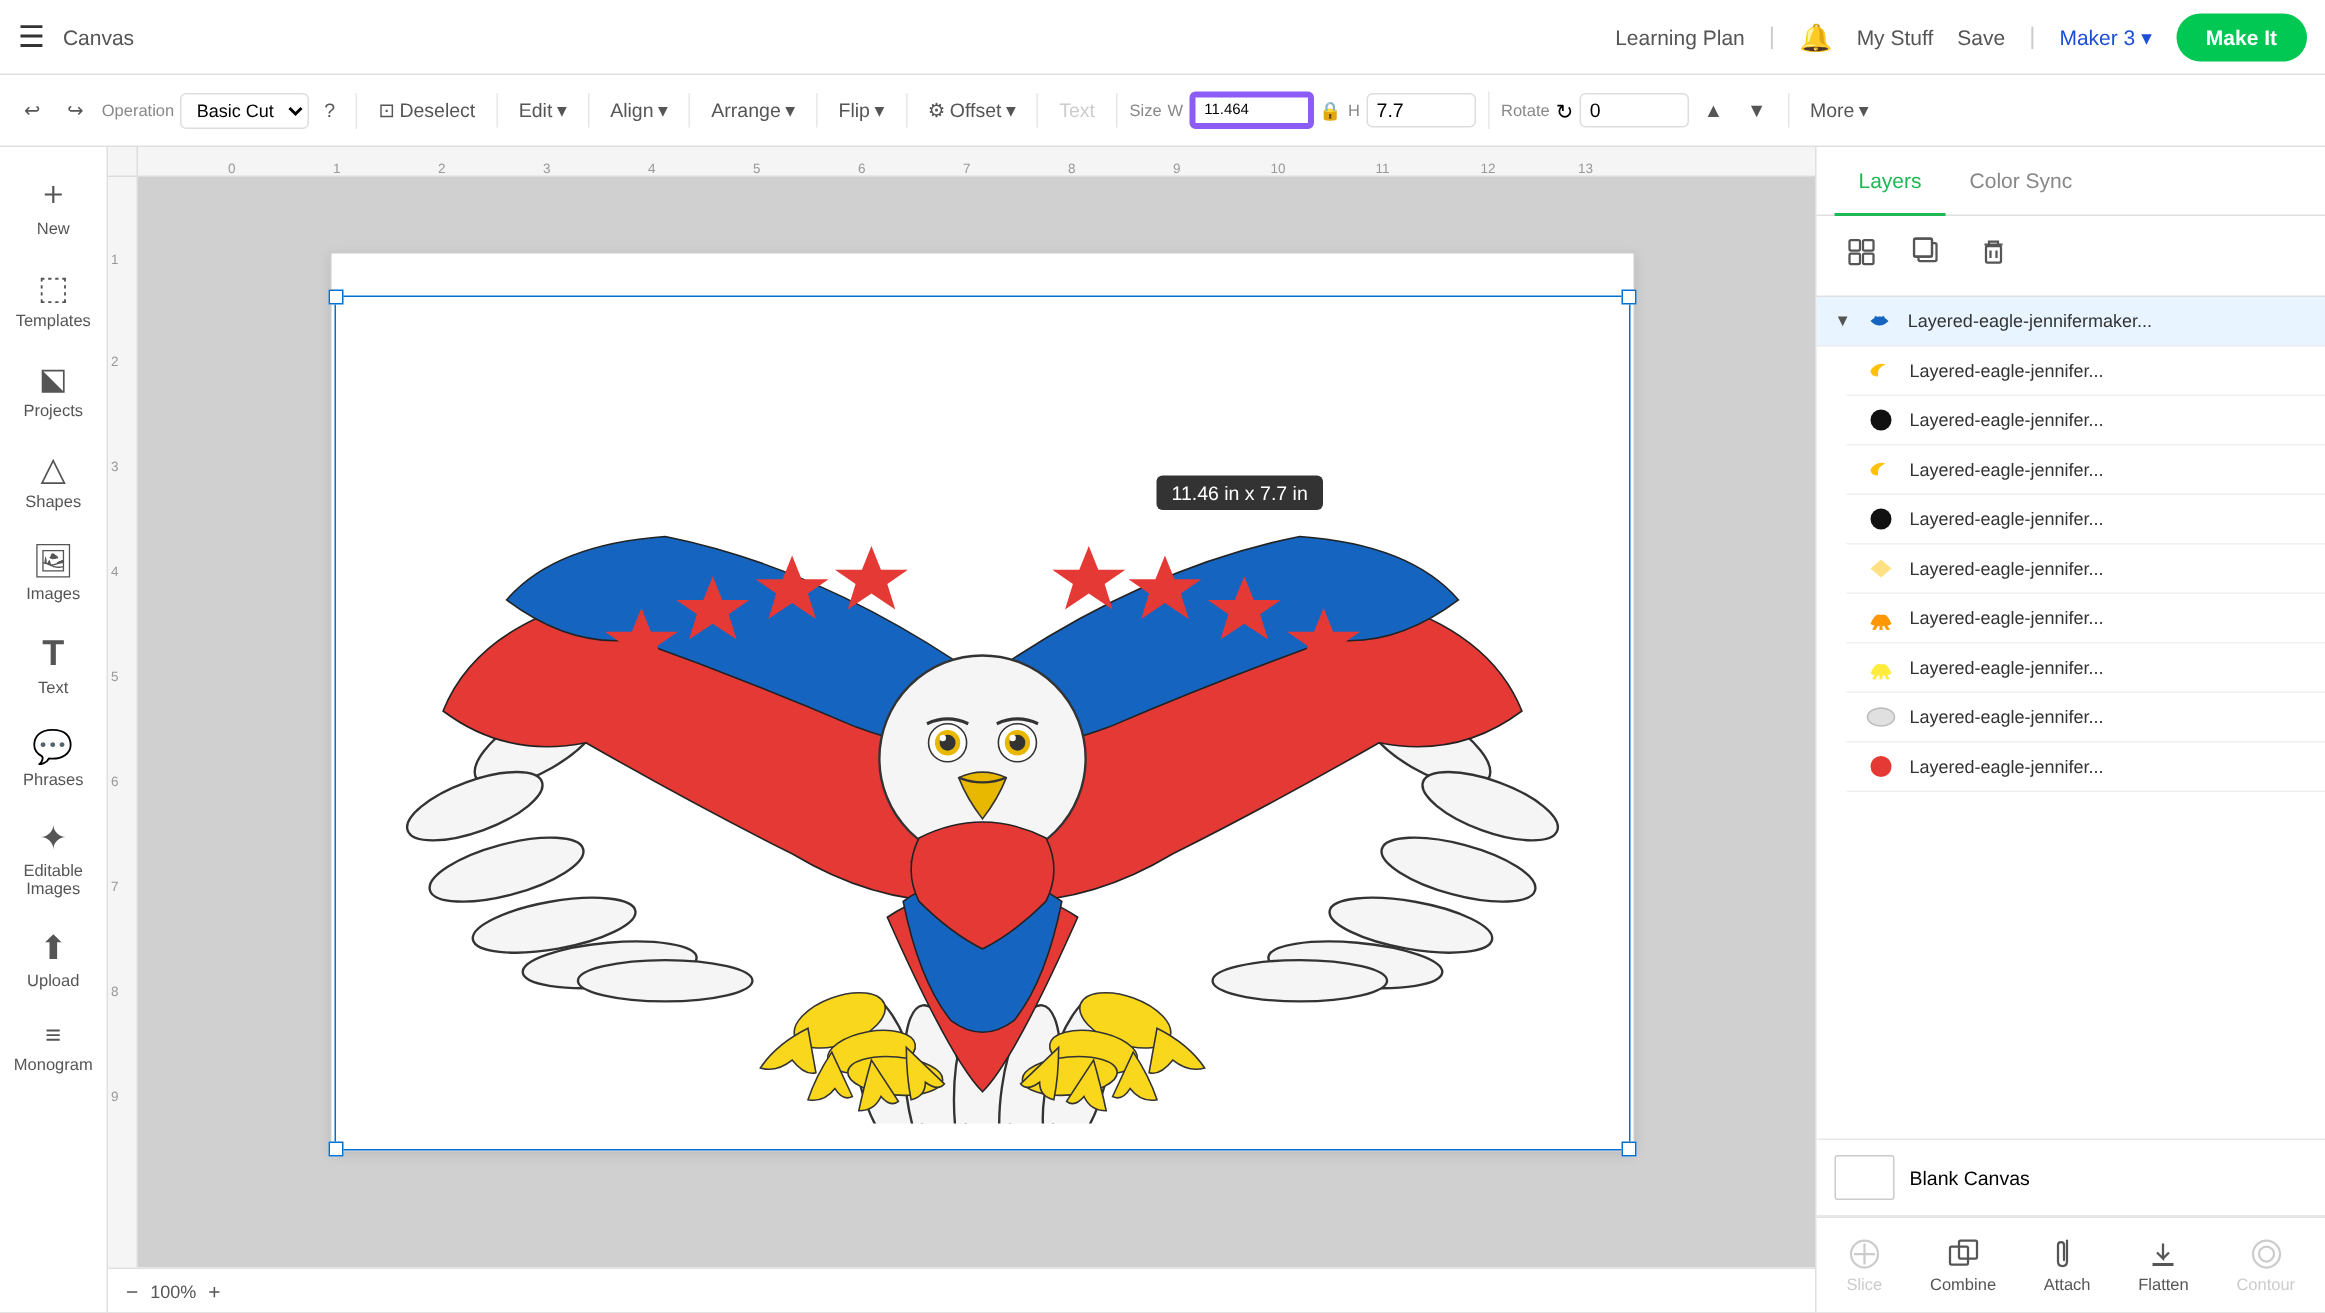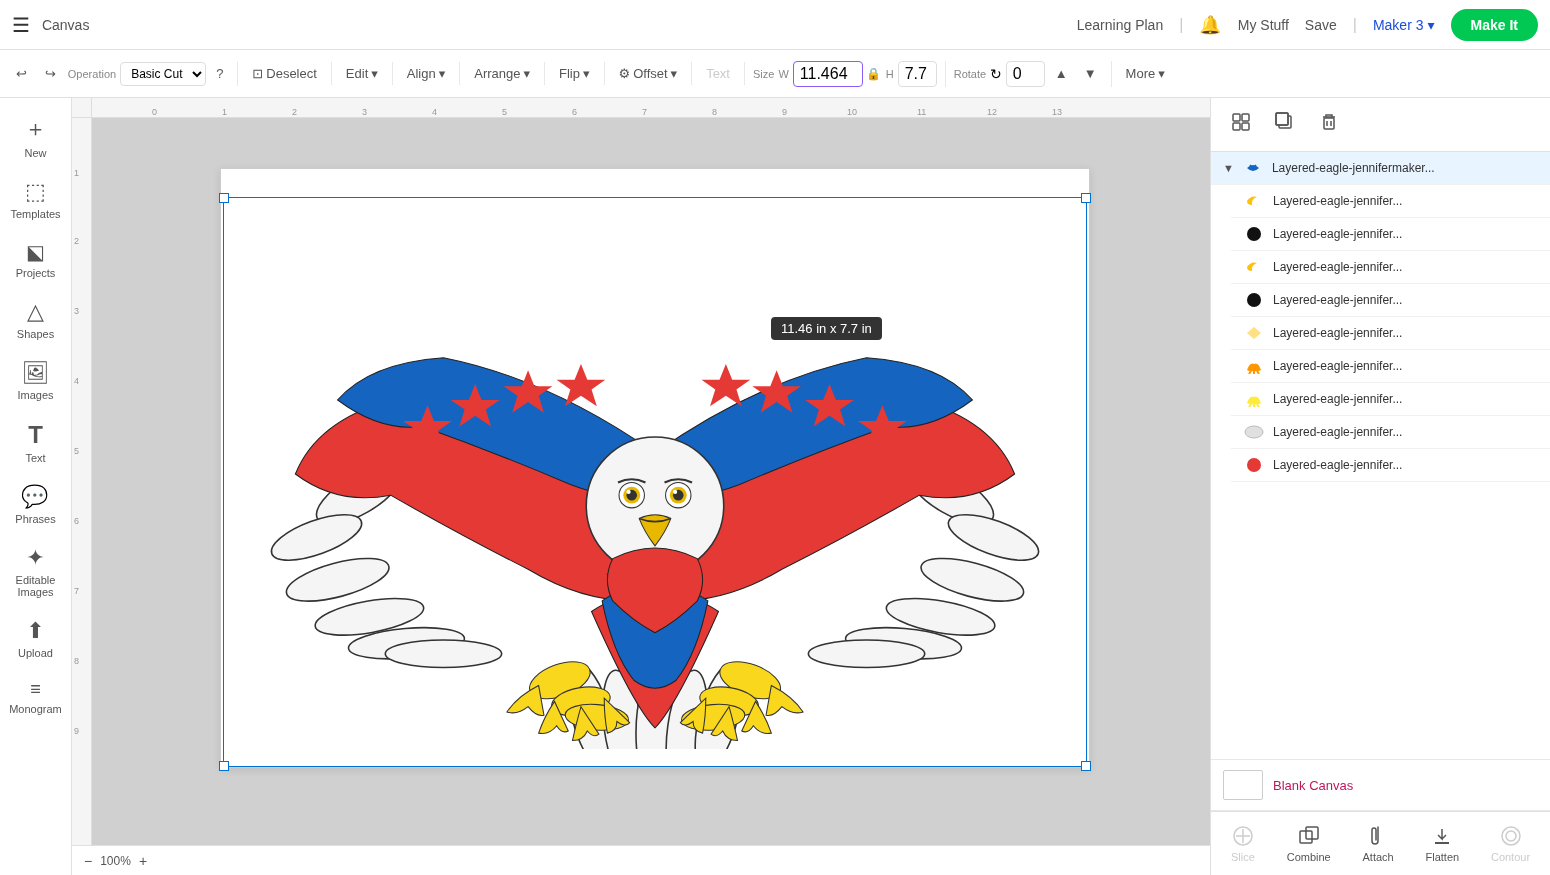--- a/index.html
+++ b/index.html
@@ -36,22 +36,22 @@
       align-items: center;
       border-bottom: 1px solid #e0e0e0;
       padding: 0 10px;
       gap: 6px;
       flex-shrink: 0;
     }
     .toolbar-group { display: flex; align-items: center; gap: 4px; border-right: 1px solid #e8e8e8; padding-right: 8px; margin-right: 2px; }
     .toolbar-label { font-size: 11px; color: #888; }
     .toolbar-btn { background: none; border: none; cursor: pointer; font-size: 13px; color: #555; padding: 4px 6px; border-radius: 4px; display: flex; align-items: center; gap: 3px; }
     .toolbar-select { font-size: 12px; padding: 3px 6px; border: 1px solid #ddd; border-radius: 4px; background: #fff; cursor: pointer; }
-    .toolbar-input { width: 70px; font-size: 16px; padding: 3px 6px; border: 1px solid #8b5cf6; border-radius: 4px; }
-    .toolbar-number { width: 39px; font-size: 16px; padding: 3px 6px; border: 1px solid #ddd; border-radius: 4px; }
+    .toolbar-input { width: 83px; font-size: 10px; padding: 3px 6px; border: 4px solid #8b5cf6; border-radius: 4px; }
+    .toolbar-number { width: 73px; font-size: 13px; padding: 3px 6px; border: 1px solid #ddd; border-radius: 4px; }
     .size-tooltip {
       position: absolute;
       top: 148px;
       left: 550px;
       background: #333;
       color: #fff;
       font-size: 13px;
       padding: 4px 10px;
       border-radius: 4px;
       white-space: nowrap;
@@ -245,21 +245,21 @@
       padding: 10px 12px;
       border-top: 1px solid #e8e8e8;
       border-bottom: 1px solid #e8e8e8;
     }
     .blank-canvas-box {
       width: 40px; height: 30px;
       border: 1.5px solid #ccc;
       background: #fff;
       border-radius: 2px;
     }
-    .blank-canvas-label { font-size: 13px; color: #be185d; }
+    .blank-canvas-label { font-size: 13px; color: #000000; }
 
     
     .bottom-actions {
       display: flex;
       justify-content: space-around;
       padding: 8px 4px;
       border-top: 1px solid #e0e0e0;
     }
     .bottom-action {
       display: flex;
@@ -582,20 +582,24 @@
 
     <div class="bottom-bar">
       <button class="zoom-btn">−</button>
       <span class="zoom-level">100%</span>
       <button class="zoom-btn">+</button>
     </div>
   </div>
 
   <div class="sidebar-right">
 
+    <div class="right-tabs">
+      <div class="right-tab active">Layers</div>
+      <div class="right-tab">Color Sync</div>
+    </div>
 
     <div class="right-actions">
       <button class="right-action-btn" title="Group">
         <svg width="20" height="20" viewBox="0 0 20 20" fill="none" stroke="#555" stroke-width="1.5">
           <rect x="2" y="2" width="7" height="7" rx="1"></rect>
           <rect x="11" y="2" width="7" height="7" rx="1"></rect>
           <rect x="2" y="11" width="7" height="7" rx="1"></rect>
           <rect x="11" y="11" width="7" height="7" rx="1"></rect>
         </svg>
       </button>

